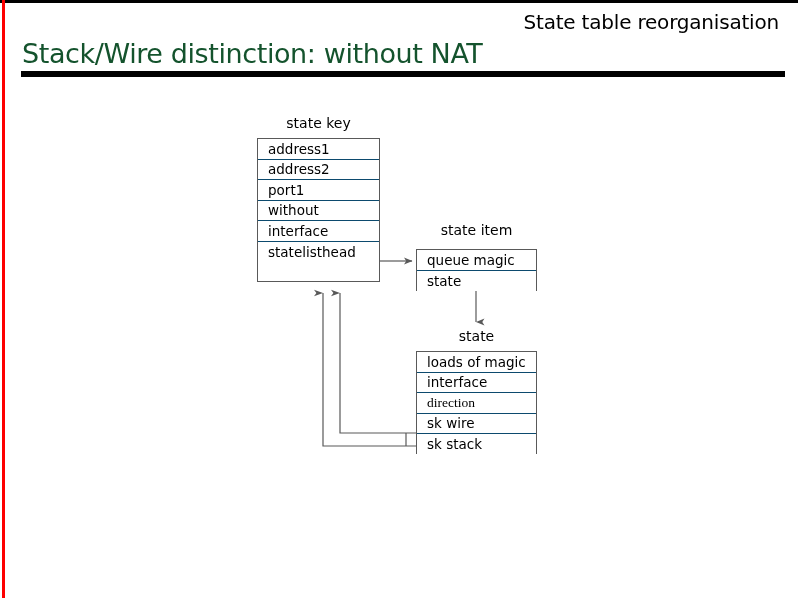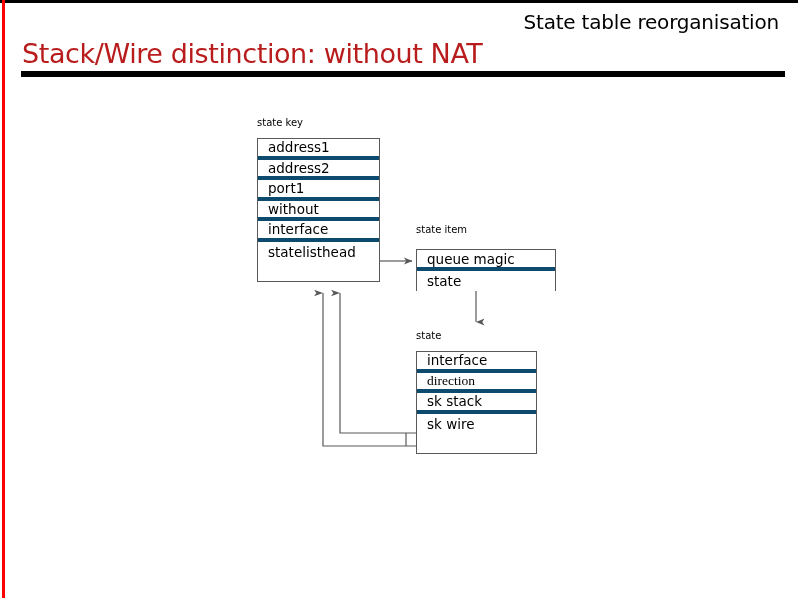--- a/index.html
+++ b/index.html
@@ -54,48 +54,49 @@
     white-space: nowrap;
     letter-spacing: -0.2px;
   }
   .slide-title {
     position: absolute;
     left: 22px;
     top: 38px;
     font-family: "DejaVu Sans", sans-serif;
     font-size: 27px;
     line-height: 32px;
-    color: #b91c1c;
+    color: #14532d;
     white-space: nowrap;
     letter-spacing: -0.4px;
   }
 
   
   .diagram {
     position: absolute;
     left: 0;
     top: 0;
     width: 798px;
     height: 598px;
   }
   .caption {
     position: absolute;
-    font-size: 10px;
+    font-size: 14px;
     line-height: 16px;
     color: #000000;
+    text-align: center;
     white-space: nowrap;
   }
   .rec-table {
     position: absolute;
     border: 1px solid #595959;
     background: #ffffff;
     box-sizing: border-box;
   }
   .rec-row {
-    border-bottom: 4px solid #0c4a6e;
+    border-bottom: 1px solid #0c4a6e;
     box-sizing: border-box;
     font-size: 13.5px;
     color: #000000;
     padding-left: 10px;
     display: flex;
     align-items: center;
     white-space: nowrap;
     background: #ffffff;
   }
   .rec-row:last-child {
@@ -129,31 +130,32 @@
     <div class="rec-table" style="left:257px; top:138px; width:123px; height:144px;">
       <div class="rec-row" style="height:20.5px;">address1</div>
       <div class="rec-row" style="height:20.5px;">address2</div>
       <div class="rec-row" style="height:20.5px;">port1</div>
       <div class="rec-row" style="height:20.5px;">without</div>
       <div class="rec-row" style="height:20.5px;">interface</div>
       <div class="rec-row" style="height:20.5px;">statelisthead</div>
     </div>
 
     <div class="caption" style="left:416px; top:222px; width:121px;">state item</div>
-    <div class="rec-table" style="left:416px; top:249px; width:140px; height:42px;">
+    <div class="rec-table" style="left:416px; top:249px; width:121px; height:42px;">
       <div class="rec-row" style="height:21px;">queue magic</div>
       <div class="rec-row" style="height:20px;">state</div>
     </div>
 
     <div class="caption" style="left:416px; top:328px; width:121px;">state</div>
     <div class="rec-table" style="left:416px; top:351px; width:121px; height:103px;">
+      <div class="rec-row" style="height:20.5px;">loads of magic</div>
       <div class="rec-row" style="height:20.5px;">interface</div>
       <div class="rec-row" style="height:20.5px;font-family:Liberation Serif, serif;">direction</div>
+      <div class="rec-row" style="height:20.5px;">sk wire</div>
       <div class="rec-row" style="height:20.5px;">sk stack</div>
-      <div class="rec-row" style="height:20.5px;">sk wire</div>
     </div>
 
     <svg class="connectors" viewBox="0 0 798 598" width="798" height="598">
       <defs>
         <marker id="arrowR" markerWidth="9" markerHeight="8" refX="8" refY="4" orient="auto" markerUnits="userSpaceOnUse">
           <path d="M0,0.5 L8.5,4 L0,7.5 L2.2,4 Z" fill="#595959"></path>
         </marker>
         <marker id="arrowD" markerWidth="8" markerHeight="9" refX="4" refY="8.5" orient="auto" markerUnits="userSpaceOnUse">
           <path d="M0.5,0 L4,8.5 L7.5,0 L4,2.2 Z" fill="#595959"></path>
         </marker>

